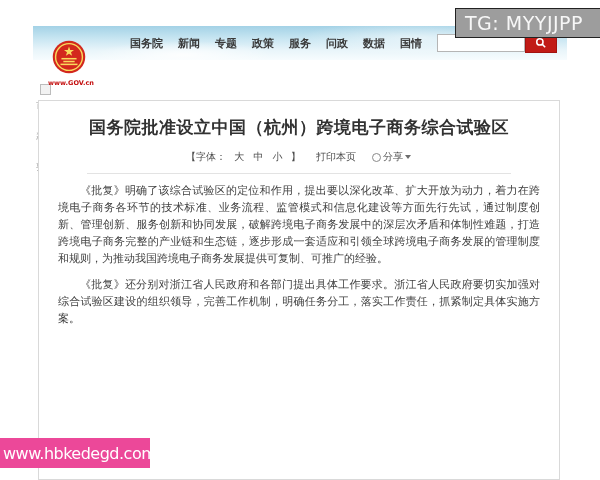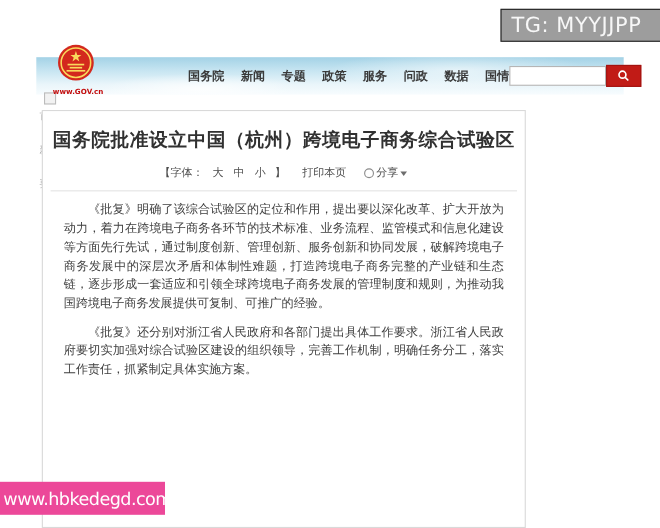--- a/index.html
+++ b/index.html
@@ -8,44 +8,44 @@
 
   
   .tg-box{position:absolute;left:455px;top:8px;width:140px;height:28px;background:#9d9d9d;
           border:1px solid #222;display:flex;align-items:center;padding-left:9px;
           color:#f7f7f7;font-size:19px;letter-spacing:.5px;z-index:30;}
   .wm-box{position:absolute;left:0;top:438px;width:147px;height:30px;background:#ec4899;
           display:flex;align-items:center;padding-left:3px;color:#fff;font-size:16px;
           letter-spacing:-0.5px;overflow:hidden;z-index:30;}
 
   
-  .banner{position:absolute;left:33px;top:52px;width:534px;height:34px;
+  .banner{position:absolute;left:33px;top:26px;width:534px;height:34px;
           background-image:
             radial-gradient(ellipse 130px 20px at 28% 85%, rgba(255,255,255,.85), rgba(255,255,255,0) 70%),
             radial-gradient(ellipse 170px 24px at 72% 35%, rgba(255,255,255,.55), rgba(255,255,255,0) 70%),
             linear-gradient(180deg,#a3d2e6 0%,#c9e6f2 38%,#e9f5fa 72%,#f7fcfe 100%);
-          display:flex;align-items:center;padding-left:90px;box-sizing:border-box;}
+          display:flex;align-items:center;padding-left:49px;box-sizing:border-box;}
   .logo{position:absolute;left:48px;top:40px;width:42px;text-align:center;z-index:5;cursor:pointer;}
   .logo-url{display:block;color:#c30c0c;font-size:6.5px;font-weight:bold;margin-top:1px;}
   .nav{display:flex;gap:15px;font-size:11px;font-weight:bold;color:#3a3a3a;margin-left:48px;}
   .nav span{cursor:pointer;white-space:nowrap;}
   .search{margin-left:auto;margin-right:10px;display:flex;align-items:center;}
   .search input{width:80px;height:14px;border:1px solid #b5b5b5;background:#fff;font-size:10px;
                 padding:1px 3px;outline:none;}
   .search .btn{width:30px;height:18px;background:#c11b16;border:1px solid #a21310;display:flex;
                align-items:center;justify-content:center;cursor:pointer;}
 
   
   .crumbs{position:absolute;left:36px;top:84px;display:flex;align-items:center;gap:4px;
           font-size:9px;color:#9a9a9a;flex-direction:column;}
   .crumb-ic{width:9px;height:9px;border:1px solid #bcbcbc;display:inline-block;background:#f2f2f2;}
   .crumbs .lnk{cursor:pointer;}
 
   
-  .box{position:absolute;left:38px;top:100px;width:440px;height:380px;background:#fff;
+  .box{position:absolute;left:38px;top:100px;width:522px;height:380px;background:#fff;
        border:1px solid #d9d9d9;box-sizing:border-box;}
   .a-title{margin-top:15px;text-align:center;font-size:17px;font-weight:bold;color:#313131;
            letter-spacing:.5px;}
   .a-meta{margin-top:9px;text-align:center;font-size:9.5px;color:#979797;}
   .a-meta span{margin:0 6px;}
   .a-tools{margin-top:7px;text-align:center;font-size:10px;color:#4d4d4d;}
   .a-tools .seg{margin:0 2px;}
   .a-tools .lnk{cursor:pointer;margin:0 3px;color:#4d4d4d;}
   .share-ic{display:inline-block;width:7px;height:7px;border:1px solid #8a8a8a;border-radius:50%;
             vertical-align:middle;margin-right:2px;}

